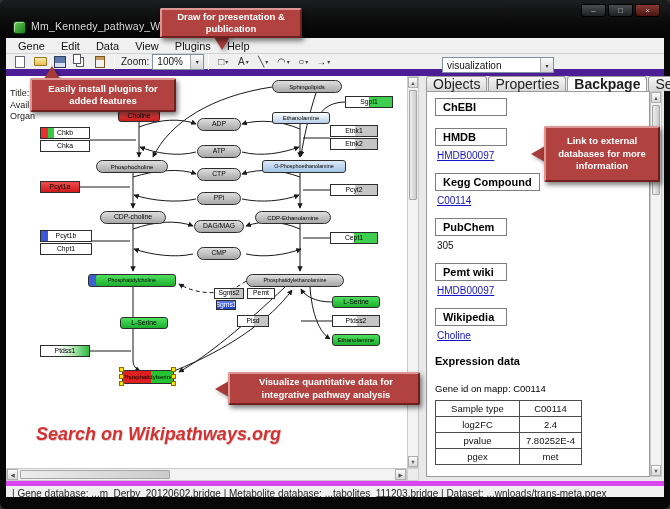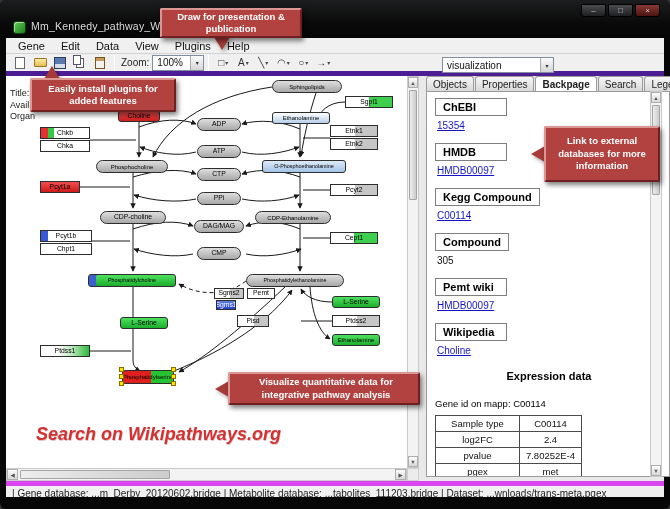--- a/index.html
+++ b/index.html
@@ -19,21 +19,21 @@
     background:linear-gradient(#4a4c4e,#1d1f20); border:1px solid #000; border-radius:0 0 3px 3px; cursor:default; }
   .win-btn.close { background:linear-gradient(#8a3a34,#4a1410); }
 
   
   .menubar { position:absolute; left:6px; top:38px; width:658px; height:16px; background:#f0f0f0;
     border-bottom:1px solid #d2d2d2; display:flex; align-items:center; padding-left:4px; }
   .menu-item { font-size:11px; color:#111; padding:0 8px; line-height:16px; }
 
   
   .toolbar { position:absolute; left:6px; top:54px; width:658px; height:22px; background:#f0f0f0;
-    border-bottom:5px solid #4c1d95; display:flex; align-items:center; padding-left:4px; }
+    border-bottom:7px solid #4c1d95; display:flex; align-items:center; padding-left:4px; }
   .tbtn { min-width:20px; height:20px; border:1px solid transparent; background:transparent;
     display:inline-flex; align-items:center; justify-content:center; padding:0 2px; }
   .tbtn .glyph { font-size:10px; color:#333; line-height:1; }
   .tbtn .dd { font-size:6px; color:#444; margin-left:1px; }
   .sep { width:1px; height:16px; background:#c4c4c4; margin:0 4px; border-right:1px solid #fff; }
   .zoom-label { font-size:10px; color:#222; margin:0 3px 0 2px; }
   .combo { background:#fff; border:1px solid #7f8fa0; height:16px; font-size:10px; color:#111;
     display:inline-flex; align-items:center; padding-left:4px; }
   .combo .dd-box { width:13px; height:14px; margin-left:4px; background:linear-gradient(#fafafa,#d6d6d6);
     border-left:1px solid #aaa; font-size:6px; color:#333; display:flex; align-items:center; justify-content:center; }
@@ -79,32 +79,32 @@
 
   
   .sb { position:absolute; background:#f3f3f3; border:1px solid #c9c9c9; }
   .sb-btn { position:absolute; background:linear-gradient(#fdfdfd,#d8d8d8); border:1px solid #aeaeae;
     color:#555; font-size:5.5px; display:flex; align-items:center; justify-content:center; }
   .sb-thumb { position:absolute; background:linear-gradient(90deg,#ededed,#cccccc); border:1px solid #a5a5a5; border-radius:1px; }
   .sb-corner { position:absolute; left:407px; top:468px; width:12px; height:13px; background:#ececec; border:1px solid #cfcfcf; }
 
   
   .sidebar-tabs { position:absolute; left:426px; top:76px; height:15px; display:flex; z-index:3; }
-  .tab { font-size:10px; color:#222; padding:1px 6px 0; margin-right:1px;
+  .tab { font-size:14px; color:#222; padding:1px 6px 0; margin-right:1px;
     background:linear-gradient(#f6f6f6,#d9d9d9); border:1px solid #9b9b9b; border-bottom:none;
     border-radius:3px 3px 0 0; line-height:13px; }
   .tab.active { background:#fff; font-weight:bold; }
-  .bp-content { position:absolute; left:426px; top:91px; width:244px; height:386px; background:#fff;
+  .bp-content { position:absolute; left:426px; top:91px; width:224px; height:386px; background:#fff;
     border:1px solid #9b9b9b; overflow:hidden; padding:4px 6px 0 8px; }
   .bp-h { display:table; border:1px solid #7e7e7e; background:#fff; font-weight:bold; font-size:11px;
     padding:2px 7px; margin:12px 0 4px; min-width:72px; }
   .bp-sections .bp-h:first-child { margin-top:2px; }
   .bp-link { display:block; font-size:10px; color:#1515c8; text-decoration:underline; margin:0 0 2px 2px; }
   .bp-val { font-size:10px; color:#111; margin:0 0 2px 2px; }
-  .exp-heading { font-size:11px; font-weight:bold; margin-top:14px;text-align:center; }
+  .exp-heading { font-size:11px; font-weight:bold; margin-top:14px; }
   .gene-line { font-size:9.5px; font-weight:normal; margin-top:16px; }
   .exp-table { border-collapse:collapse; margin-top:6px; }
   .exp-table td { border:1px solid #4c4c4c; font-size:9.5px; padding:2px 4px; text-align:center; color:#111; }
   .exp-table td:first-child { width:84px; }
   .exp-table td:last-child { width:62px; }
 
   
   .statusbar { position:absolute; left:6px; top:481px; width:658px; height:16px; background:#f0f0f0;
     border-top:5px solid #d946ef; font-size:10px; color:#222; line-height:15px; padding-left:6px;
     white-space:nowrap; overflow:hidden; }
@@ -316,26 +316,25 @@
   <div class="sidebar-tabs">
       <div class="tab">Objects</div>
       <div class="tab">Properties</div>
       <div class="tab active">Backpage</div>
       <div class="tab">Search</div>
       <div class="tab">Legend</div>
     </div>
   <div class="bp-content">
     <div class="bp-sections">
         <div class="bp-h">ChEBI</div>
-        <a class="bp-link" href="#">15354</a>
         <div class="bp-h">HMDB</div>
         <a class="bp-link" href="#">HMDB00097</a>
         <div class="bp-h">Kegg Compound</div>
         <a class="bp-link" href="#">C00114</a>
-        <div class="bp-h">Compound</div>
+        <div class="bp-h">PubChem</div>
         <div class="bp-val">305</div>
         <div class="bp-h">Pemt wiki</div>
         <a class="bp-link" href="#">HMDB00097</a>
         <div class="bp-h">Wikipedia</div>
         <a class="bp-link" href="#">Choline</a>
       </div>
     <div class="exp-heading">Expression data</div>
     <div class="gene-line">Gene id on mapp: C00114</div>
     <table class="exp-table">
         <tbody>

